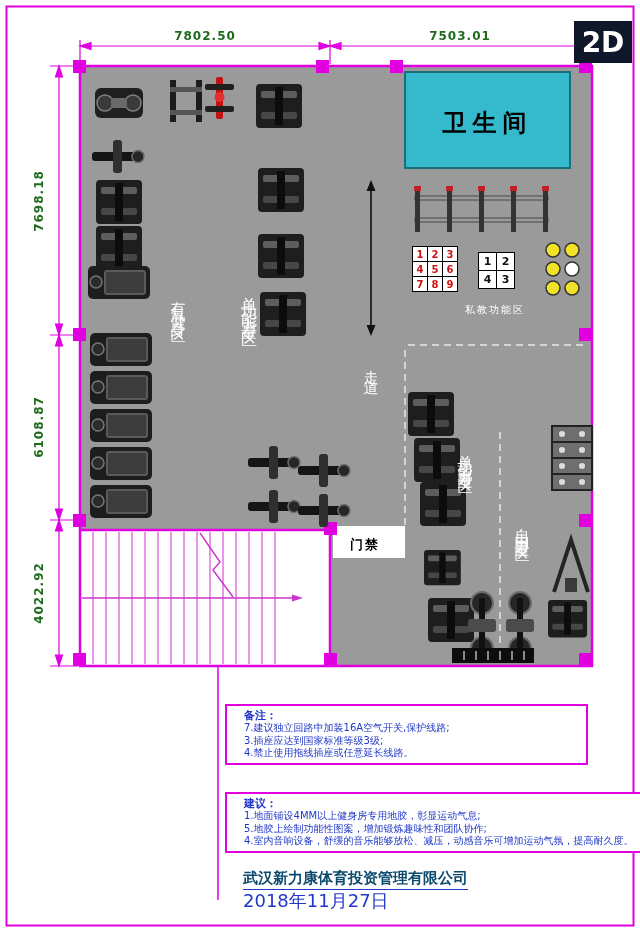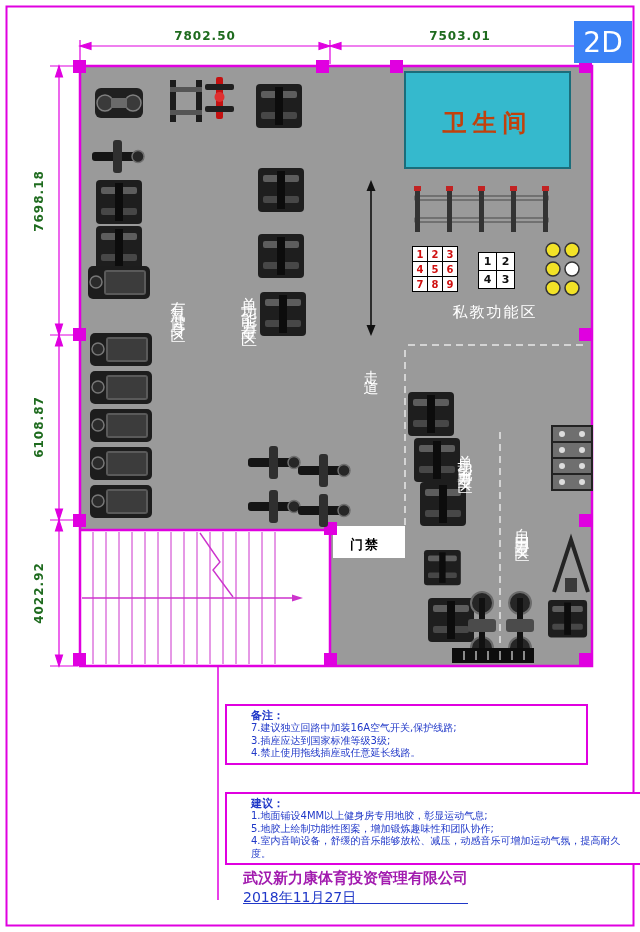--- a/index.html
+++ b/index.html
@@ -3,32 +3,32 @@
 <meta charset="utf-8">
 <style>
   *{margin:0;padding:0;box-sizing:border-box}
   html,body{width:640px;height:932px}
   body{position:relative;background:#fff;font-family:"DejaVu Sans","Liberation Sans",sans-serif;overflow:hidden}
   .abs{position:absolute}
   svg{display:block}
   .dim{color:#1e6b1e;font-size:12px;font-weight:bold;text-align:center;letter-spacing:1px}
   .dim.vert{transform:rotate(-90deg);transform-origin:center}
   .zl{color:#fff;writing-mode:vertical-rl;text-orientation:upright;text-align:center}
-  .badge{background:#3b82f6;color:#fff;font-weight:normal;font-size:28px;display:flex;align-items:center;justify-content:center}
-  .room-label{color:#c2410c;font-family:"DejaVu Serif","Liberation Serif",serif;font-weight:bold;font-size:24px;letter-spacing:6px;text-align:center}
+  .badge{background:#0f172a;color:#fff;font-weight:bold;font-size:28px;display:flex;align-items:center;justify-content:center}
+  .room-label{color:#000000;font-family:"DejaVu Serif","Liberation Serif",serif;font-weight:bold;font-size:24px;letter-spacing:6px;text-align:center}
   .door-label{color:#000;font-size:13px;font-weight:bold;letter-spacing:2px}
   .keypad{display:grid;background:#000;gap:1px;border:1px solid #000}
   .keypad .kc{background:#fff;display:flex;align-items:center;justify-content:center;font-weight:bold}
   .k33 .kc{width:14px;height:14px;color:#d01010;font-size:10px}
   .k22 .kc{width:17px;height:17px;color:#111;font-size:11px}
-  .note-box{border:2px solid #e000e0;background:#fff;color:#2038c8;padding:3px 24px}
+  .note-box{border:2px solid #e000e0;background:#fff;color:#2038c8;padding:3px 17px}
   .note-title{font-size:11px;font-weight:bold;line-height:13px}
   .note-line{font-size:10px;line-height:12.5px}
-  .company{color:#a21caf;font-size:15px;font-weight:bold;border-bottom:1.5px solid #2038c8;padding-bottom:15px}
-  .date{color:#2038c8;font-size:14px}
+  .company{color:#0c4a6e;font-size:15px;font-weight:bold;border-bottom:1.5px solid #2038c8;padding-bottom:1px}
+  .date{color:#2038c8;font-size:18px}
 </style>
 </head>
 <body>
 
 <div class="abs" style="left:0;top:0;width:640px;height:932px">
 <svg class="abs" style="left:0;top:0" width="640" height="932" viewBox="0 0 640 932">
   <defs>
     <g id="g-treadmill">
       <rect x="0" y="0" width="62" height="33" rx="5" fill="#1d1d1d"></rect>
       <rect x="16" y="4" width="42" height="25" rx="3" fill="#5a5a5a"></rect>
@@ -222,21 +222,21 @@
 <div class="abs dim" style="left:150px;top:29px;width:110px">7802.50</div>
 <div class="abs dim" style="left:405px;top:29px;width:110px">7503.01</div>
 <div class="abs dim vert" style="left:-16px;top:194px;width:110px">7698.18</div>
 <div class="abs dim vert" style="left:-16px;top:420px;width:110px">6108.87</div>
 <div class="abs dim vert" style="left:-16px;top:586px;width:110px">4022.92</div>
 
 <div class="abs room-label" style="left:405px;top:107px;width:165px">卫生间</div>
 <div class="abs zl" style="left:168px;top:246px;height:120px;font-size:15px;letter-spacing:7px">有氧健身区</div>
 <div class="abs zl" style="left:238px;top:230px;height:150px;font-size:16px;letter-spacing:7px">单功能力量区</div>
 <div class="abs zl" style="left:361px;top:340px;height:56px;font-size:15px;letter-spacing:10px">走道</div>
-<div class="abs" style="left:440px;top:303px;width:110px;color:#fff;font-size:15px;letter-spacing:2px;text-align:center">私教功能区</div>
+<div class="abs" style="left:440px;top:303px;width:110px;color:#fff;font-size:10px;letter-spacing:2px;text-align:center">私教功能区</div>
 <div class="abs zl" style="left:455px;top:392px;height:132px;font-size:15px;letter-spacing:5px">单功能力量区</div>
 <div class="abs zl" style="left:512px;top:476px;height:105px;font-size:15px;letter-spacing:5px">自由力量区</div>
 <div class="abs door-label" style="left:350px;top:536px">门禁</div>
 
 <div class="abs keypad k33" style="left:412px;top:246px;grid-template-columns:repeat(3,14px)">
   <div class="kc">1</div>
   <div class="kc">2</div>
   <div class="kc">3</div>
   <div class="kc">4</div>
   <div class="kc">5</div>

